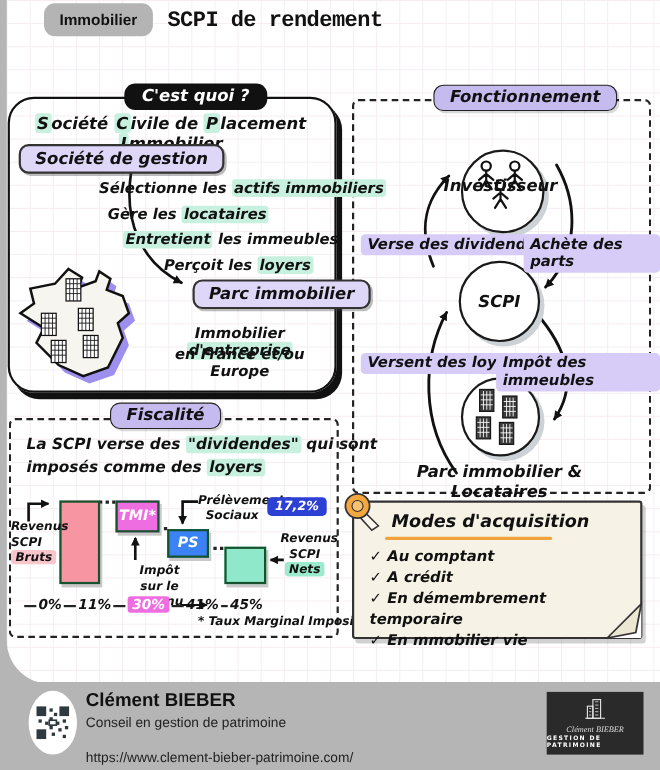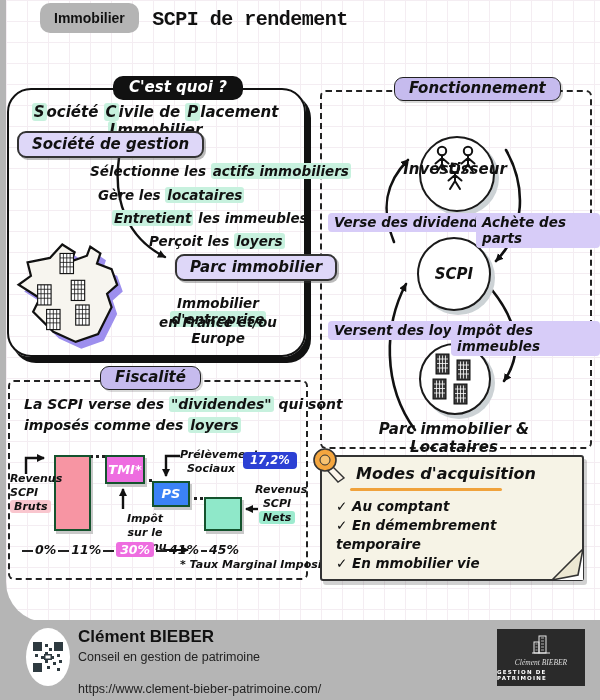--- a/index.html
+++ b/index.html
@@ -254,20 +254,21 @@
       </defs>
     <path d="M 2 7 L 26 7" fill="none" stroke="#111" stroke-width="2" marker-end="url(#ah7)"></path>
   </svg>
   <div class="abs hand" style="left:180px;top:558px;font-size:11px;z-index:3;">* Taux Marginal Imposition</div>
 
   <div class="abs note">
     <div class="hand" style="position:absolute;left:34px;top:7px;font-size:16px;">Modes d'acquisition</div>
     <div style="position:absolute;left:28px;top:31px;width:152px;height:3px;background:#f0a23c;border-radius:2px;"></div>
     <div style="position:absolute;left:14px;top:40px;">
       <div class="hand note-item"><span>✓</span> <span>Au comptant</span></div>
+      <div class="hand note-item"><span>✓</span> <span>A crédit</span></div>
       <div class="hand note-item"><span>✓</span> <span>En démembrement temporaire</span></div>
       <div class="hand note-item"><span>✓</span> <span>En mmobilier vie</span></div>
     </div>
     <svg style="position:absolute;right:-2px;bottom:-2px;" width="34" height="34" viewBox="0 0 34 34">
       <polygon points="2,33 33,2 33,33" fill="#ffffff"></polygon>
       <polygon points="2,33 33,2 28,28" fill="#ece7d2" stroke="#333" stroke-width="1.6"></polygon>
     </svg>
   </div>
   <svg class="abs" style="left:310px;top:446px;z-index:6;" width="40" height="42" viewBox="0 0 40 42">
     <polygon points="22,20 34,32 28,36 18,25" fill="#fdf6ec" stroke="#333" stroke-width="1.4"></polygon>

